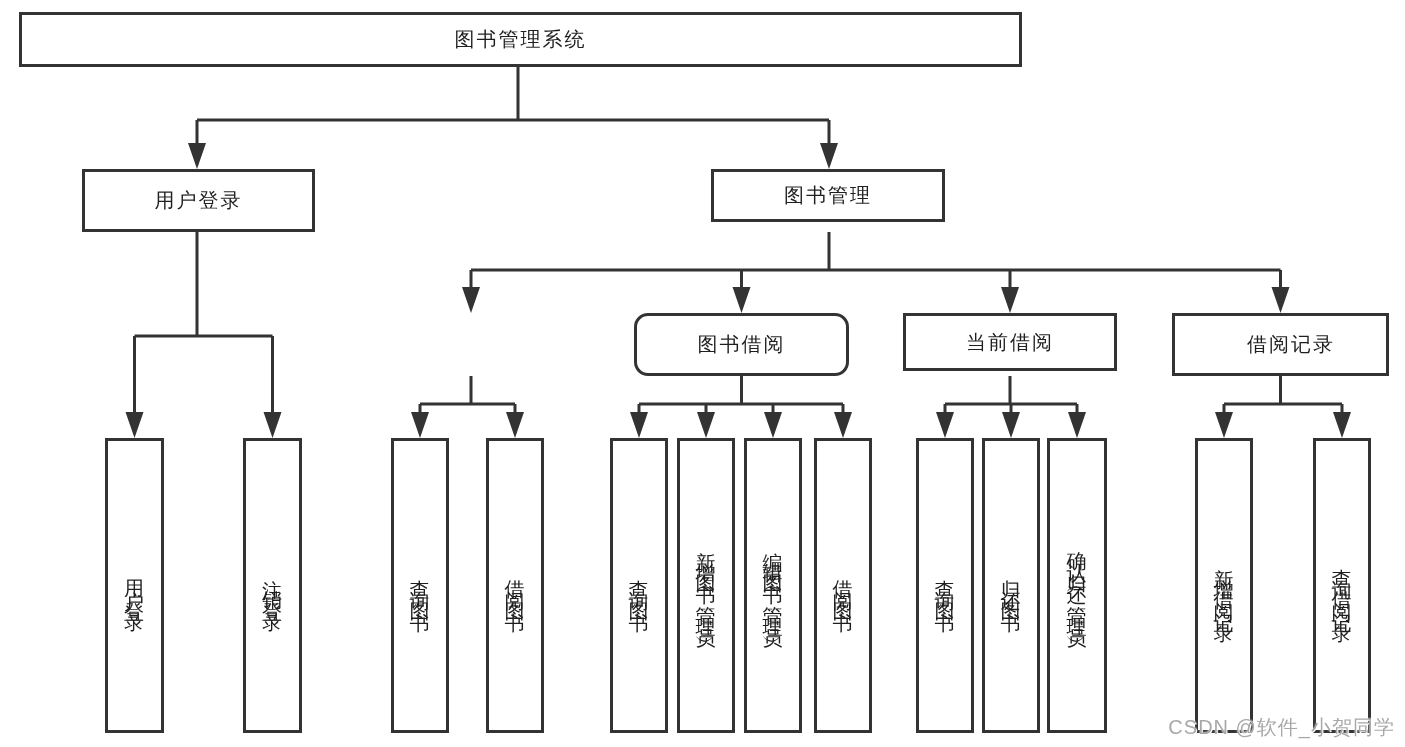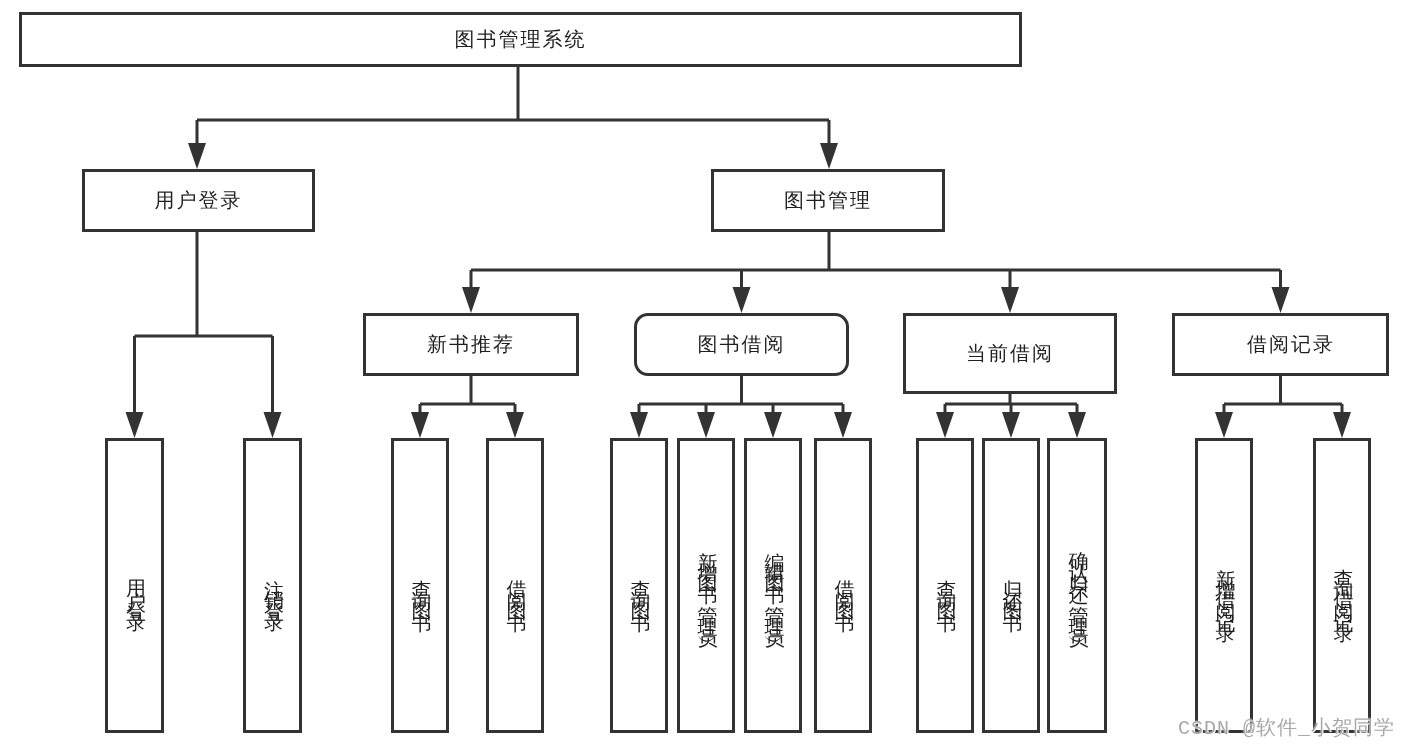--- a/index.html
+++ b/index.html
@@ -1,21 +1,21 @@
 <!DOCTYPE html>
 <html><head>
 <meta charset="utf-8">
 <style>
   html, body { margin: 0; padding: 0; background: #ffffff; }
   #canvas {
     position: relative;
     width: 1405px;
     height: 747px;
     background: #ffffff;
-    font-family: Liberation Mono, monospace;
+    font-family: Liberation Sans, sans-serif;
     overflow: hidden;
   }
   #wires { position: absolute; left: 0; top: 0; width: 1405px; height: 747px; }
   .node {
     position: absolute;
     box-sizing: border-box;
     border: 3px solid #333333;
     background: #ffffff;
     display: flex;
     align-items: center;
@@ -107,25 +107,24 @@
     </g>
     <g fill="#333333" stroke="none">
       <polygon points="1215,412 1233,412 1224,438"></polygon>
       <polygon points="1333,412 1351,412 1342,438"></polygon>
     </g>
   </svg>
 
   <div class="node" style="left:19px; top:12px; width:1003px; height:55px;">图书管理系统</div>
 
   <div class="node" style="left:82px; top:169px; width:233px; height:63px;">用户登录</div>
-  <div class="node" style="left:711px; top:169px; width:234px; height:63px;">图书管理</div>
+  <div class="node" style="left:711px; top:169px; width:234px; height:53px;">图书管理</div>
 
-  <div class="node" style="left:363px; top:313px; width:216px; height:63px;">新书推荐</div>
   <div class="node" style="left:634px; top:313px; width:215px; height:63px;border-radius:14px;">图书借阅</div>
-  <div class="node" style="left:903px; top:313px; width:214px; height:81px;">当前借阅</div>
+  <div class="node" style="left:903px; top:313px; width:214px; height:58px;">当前借阅</div>
   <div class="node" style="left:1172px; top:313px; width:217px; height:63px;padding-left:21px;">借阅记录</div>
 
   <div class="node leaf" style="left:105px; top:438px; width:59px; height:295px;">用户登录</div>
   <div class="node leaf" style="left:243px; top:438px; width:59px; height:295px;">注销登录</div>
 
   <div class="node leaf" style="left:391px; top:438px; width:58px; height:295px;">查询图书</div>
   <div class="node leaf" style="left:486px; top:438px; width:58px; height:295px;">借阅图书</div>
 
   <div class="node leaf" style="left:610px; top:438px; width:58px; height:295px;">查询图书</div>
   <div class="node leaf" style="left:677px; top:438px; width:58px; height:295px;">新增图书（管理员）</div>

